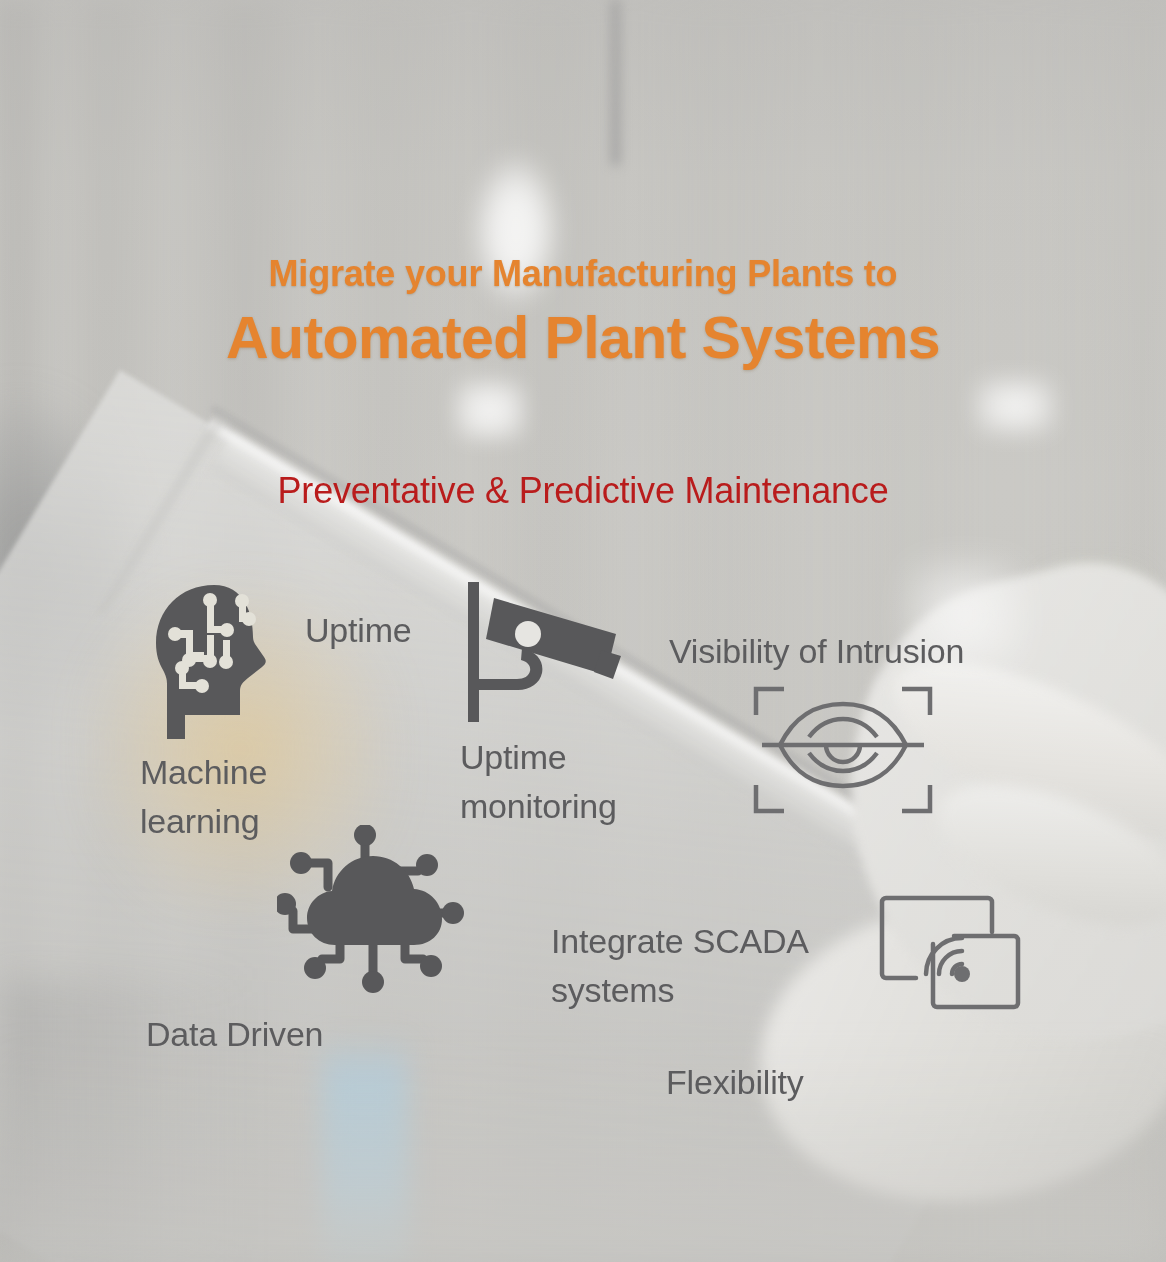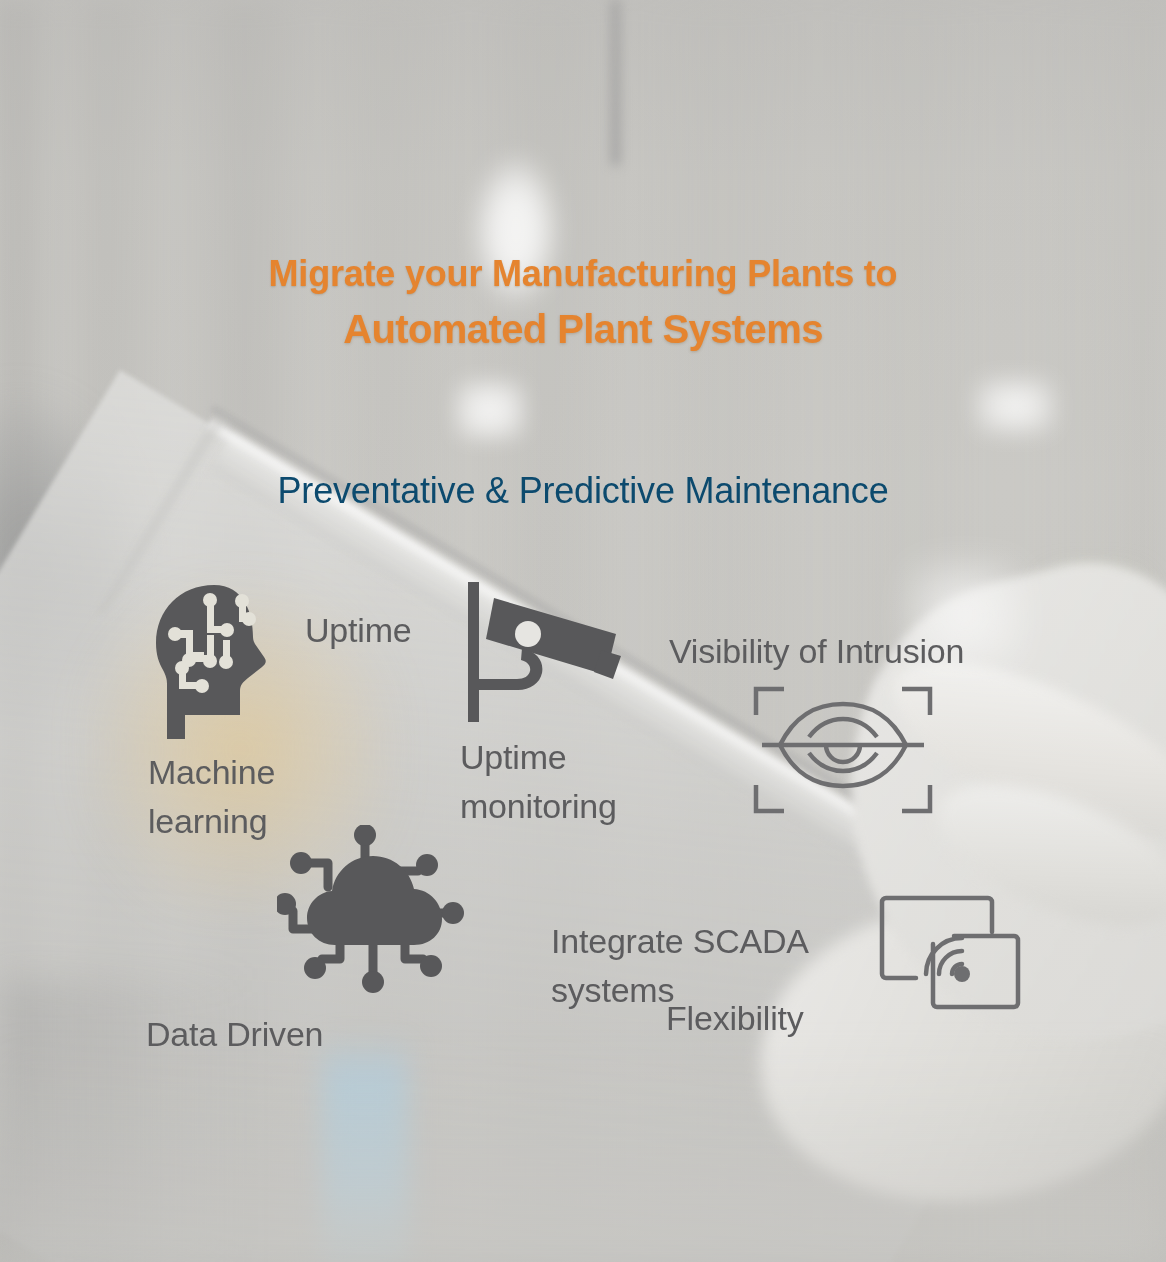--- a/index.html
+++ b/index.html
@@ -199,52 +199,52 @@
   .headline-1{
     font-size:36px;
     font-weight:bold;
     letter-spacing:-0.2px;
     line-height:1.0;
     color:#e5842f;
     text-shadow:0 1px 2px rgba(120,90,50,0.28);
   }
   .headline-2{
     margin-top:17px;
-    font-size:40px;
+    font-size:59px;
     font-weight:bold;
     letter-spacing:-0.6px;
     line-height:1.0;
     color:#e5842f;
     text-shadow:0 1px 3px rgba(120,90,50,0.30);
   }
 
   .subhead{
     position:absolute; left:0; top:470px; width:100%;
     text-align:center;
     font-size:36px;
-    color:#0c4a6e;
+    color:#b91c1c;
     letter-spacing:-0.2px;
   }
 
   .lbl{
     position:absolute;
     color:#5c5c5e;
     font-size:34px;
     line-height:1.45;
     letter-spacing:-0.2px;
     white-space:pre-line;
   }
 
   #lbl-uptime   { left:305px; top:606px; }
-  #lbl-ml       { left:148px; top:748px; }
+  #lbl-ml       { left:140px; top:748px; }
   #lbl-remote   { left:460px; top:733px; }
   #lbl-intrusion{ left:669px; top:627px; }
   #lbl-data     { left:146px; top:1010px; }
   #lbl-scada    { left:532px; top:917px;margin-left:19px; }
-  #lbl-flex     { left:666px; top:994px; }
+  #lbl-flex     { left:666px; top:1058px; }
 
   .icon{ position:absolute; }
   #ic-ml       { left:148px; top:583px; width:145px; height:160px; }
   #ic-camera   { left:458px; top:582px; width:172px; height:140px; }
   #ic-eye      { left:752px; top:685px; width:182px; height:130px; }
   #ic-cloud    { left:277px; top:825px; width:190px; height:170px; }
   #ic-cast     { left:876px; top:890px; width:148px; height:122px; }
 
   .icon svg{ display:block; width:100%; height:100%; }
 </style>

